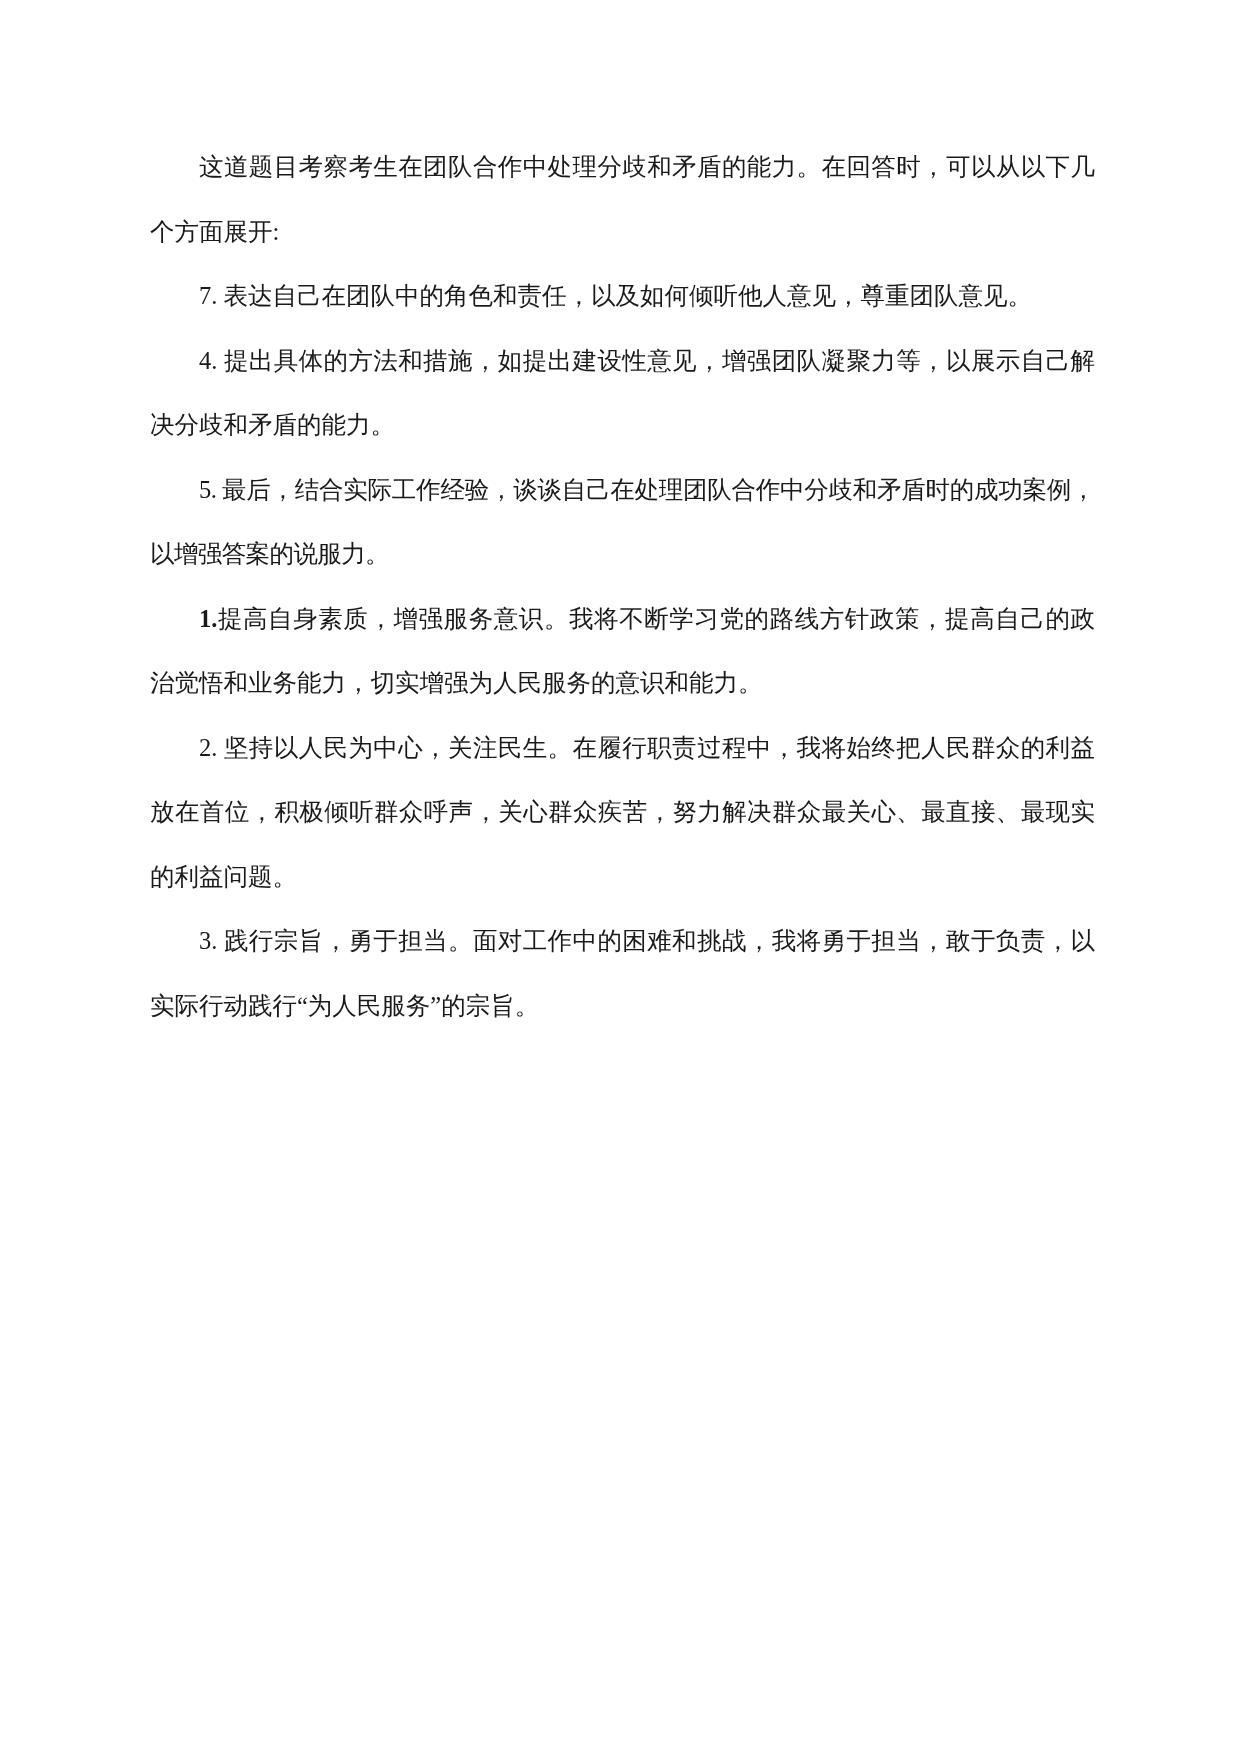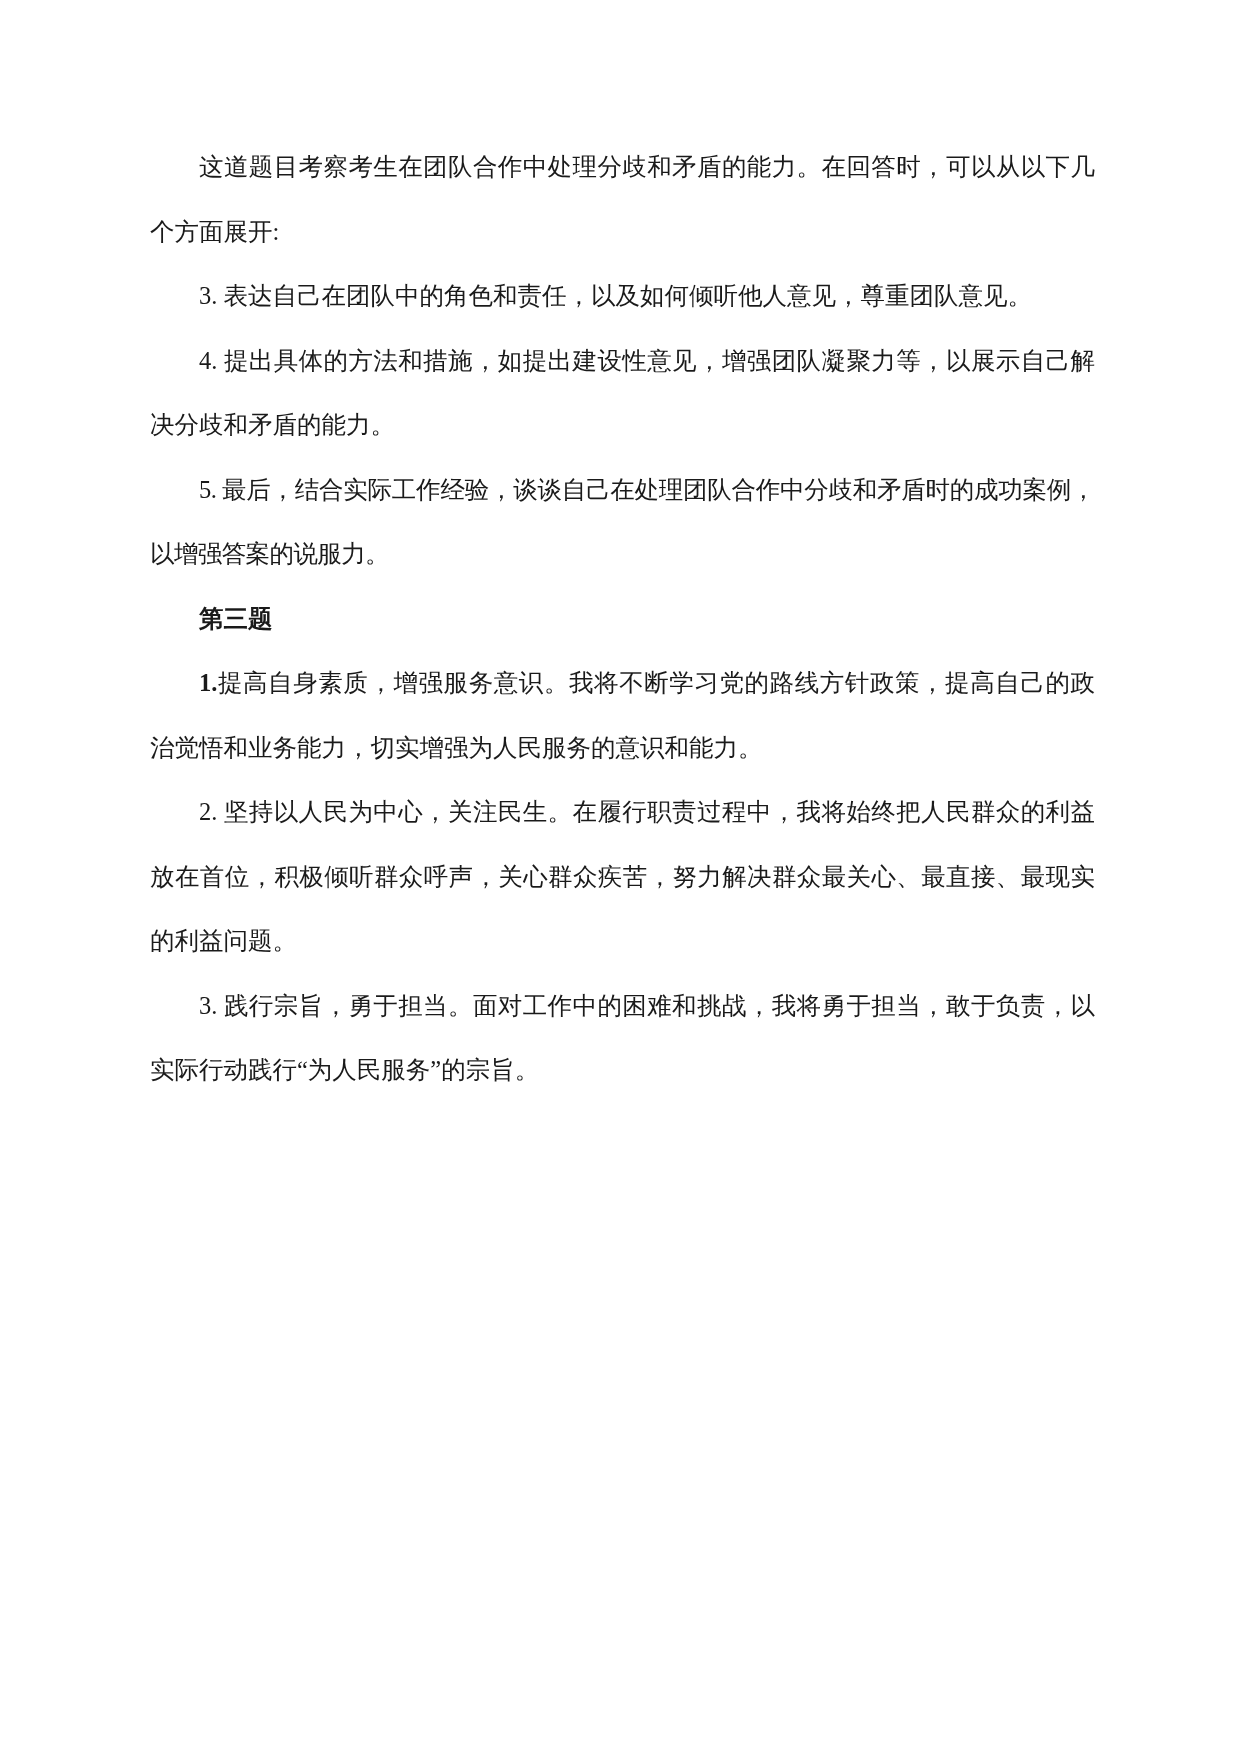--- a/index.html
+++ b/index.html
@@ -41,27 +41,26 @@
 </head>
 <body>
 
 <div class="doc-page">
   <div class="doc-body">
 
     <p class="para">这道题目考察考生在团队合作中处理分歧和矛盾的能力。在回答时，可以从以下几个方面展开:</p>
 
 
 
-    <p class="para">3. 表达自己在团队中的角色和责任，以及如何倾听他人意见，尊重团队意见。</p>
+    <p class="para">7. 表达自己在团队中的角色和责任，以及如何倾听他人意见，尊重团队意见。</p>
 
     <p class="para">4. 提出具体的方法和措施，如提出建设性意见，增强团队凝聚力等，以展示自己解决分歧和矛盾的能力。</p>
 
     <p class="para tight">5. 最后，结合实际工作经验，谈谈自己在处理团队合作中分歧和矛盾时的成功案例，以增强答案的说服力。</p>
 
-    <p class="para heading">第三题</p>
 
 
 
 
     <p class="para"><b>1.</b><span>提高自身素质，增强服务意识。我将不断学习党的路线方针政策，提高自己的政治觉悟和业务能力，切实增强为人民服务的意识和能力。</span></p>
 
     <p class="para">2. 坚持以人民为中心，关注民生。在履行职责过程中，我将始终把人民群众的利益放在首位，积极倾听群众呼声，关心群众疾苦，努力解决群众最关心、最直接、最现实的利益问题。</p>
 
     <p class="para">3. 践行宗旨，勇于担当。面对工作中的困难和挑战，我将勇于担当，敢于负责，以实际行动践行“为人民服务”的宗旨。</p>
 

